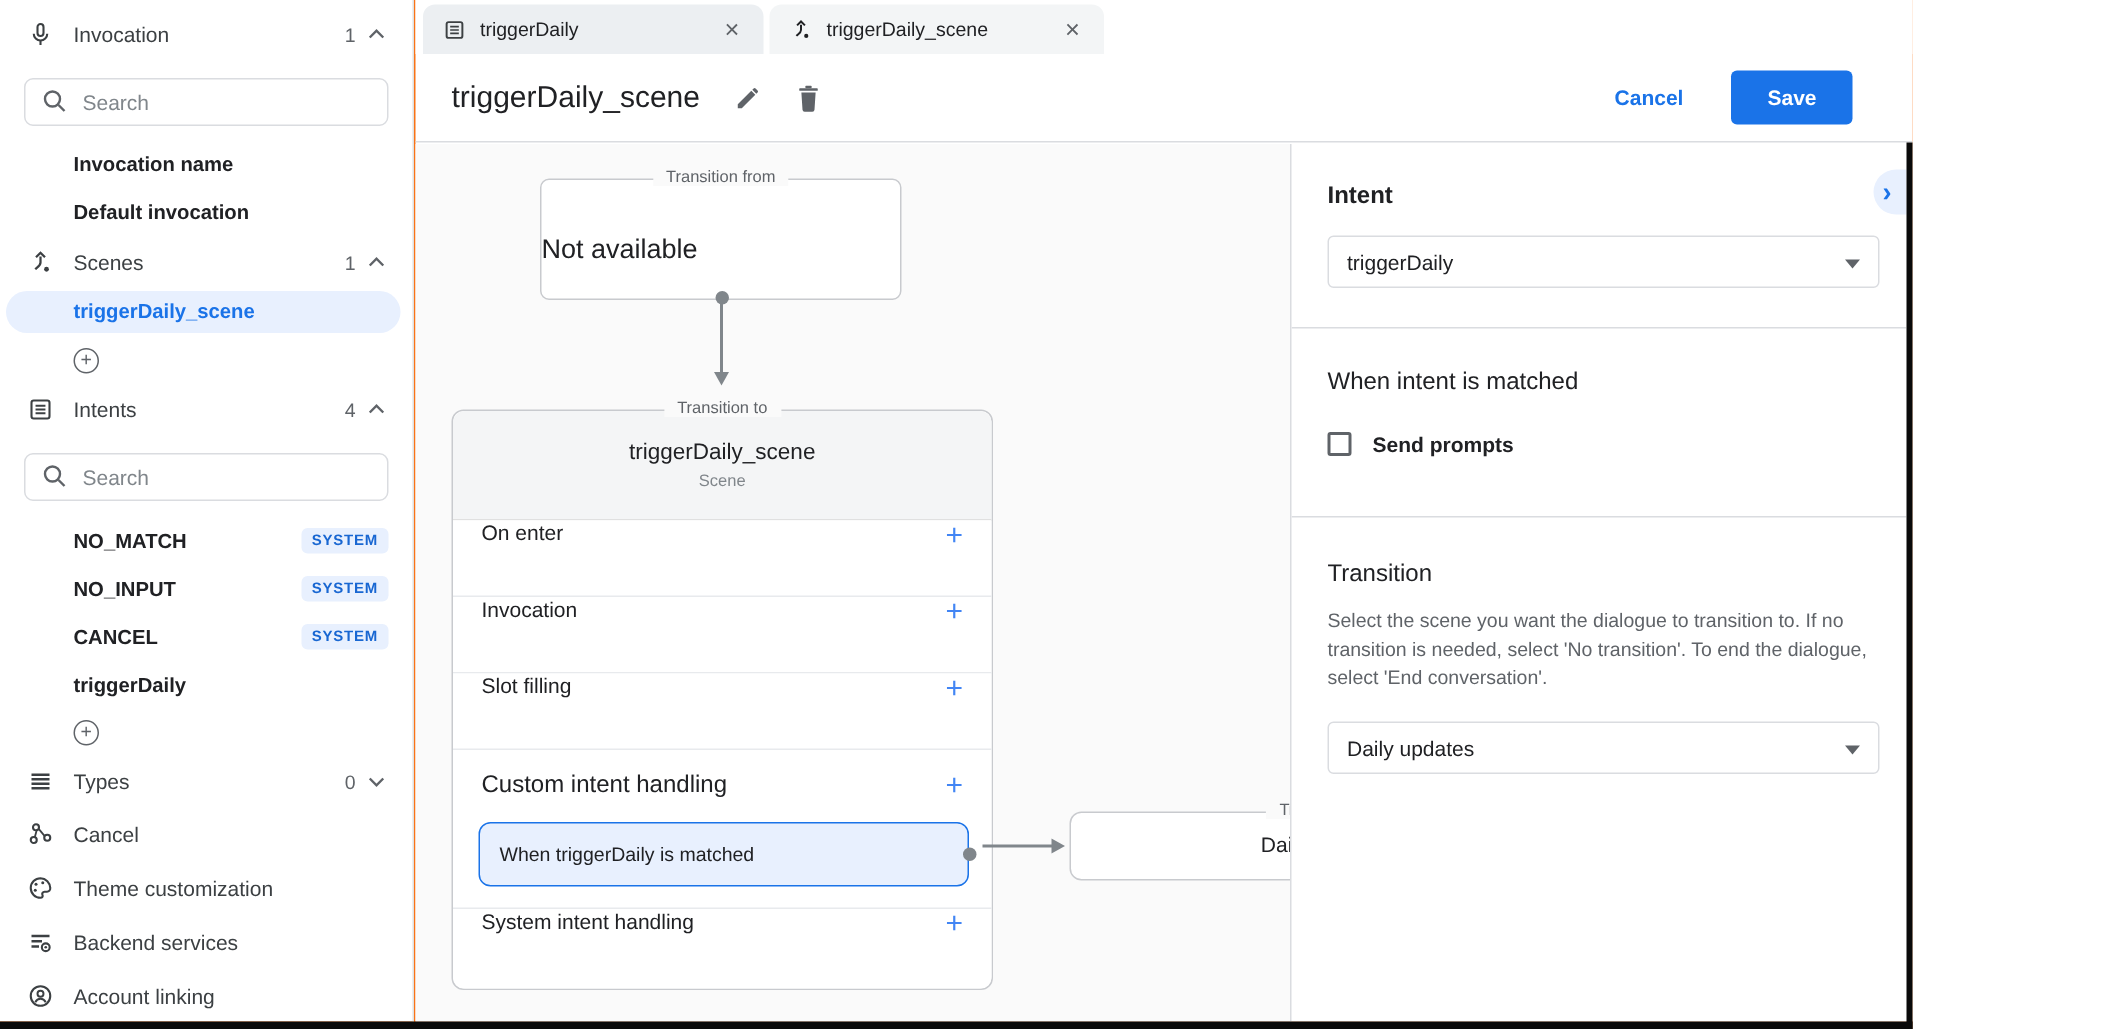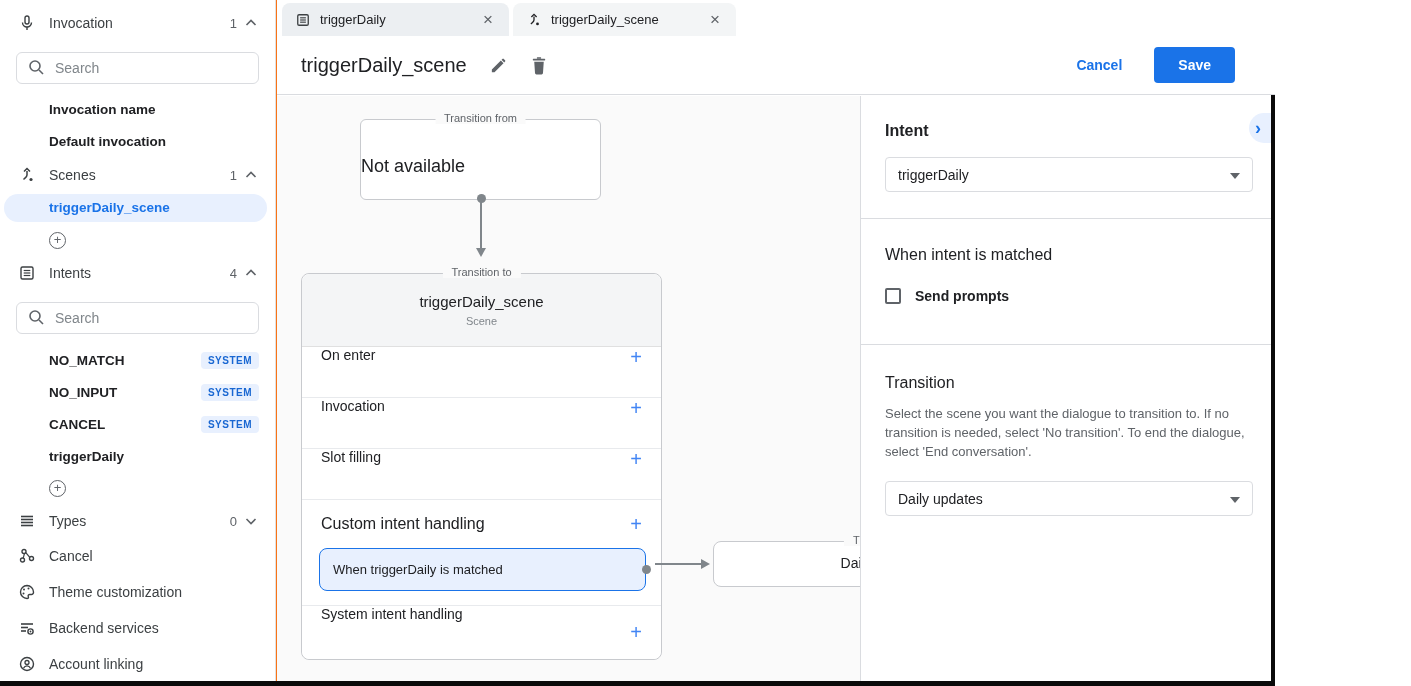--- a/index.html
+++ b/index.html
@@ -60,21 +60,21 @@
   .scenehead { height:73px; background:#f4f5f6; border-bottom:1px solid #e0e0e0; border-radius:8px 8px 0 0; display:flex; flex-direction:column; align-items:center; justify-content:center; }
   .scenehead .stitle { font-size:15px; color:#202124; }
   .scenehead .ssub { font-size:11px; color:#80868b; margin-top:5px; }
   .srow { height:51px; display:flex; align-items:flex-start; padding:0 19px; border-bottom:1px solid #e8eaed; background:#fff; }
   .srow .rlabel { font-size:14px; color:#202124; }
   .plus { margin-left:auto; color:#4285f4; font-size:20px; font-weight:400; cursor:pointer; line-height:1; }
   .customgroup { border-bottom:1px solid #e8eaed; background:#fff; }
   .customgroup .labelrow { height:48px; display:flex; align-items:center; padding:0 19px; }
   .handler { position:relative; margin:0 15px 14px 17px; height:43px; background:#e8f0fe; border:1.5px solid #1a73e8; border-radius:8px; display:flex; align-items:center; padding-left:13px; font-size:13px; color:#202124; cursor:pointer; }
   .handler .hdot { right:-5.5px; top:50%; margin-top:-4.5px; }
-  .lastrow { border-bottom:none; height:53px; border-radius:0 0 8px 8px;flex-direction:column; }
+  .lastrow { border-bottom:none; height:53px; border-radius:0 0 8px 8px; }
   .hline { position:absolute; left:378px; top:467px; width:47px; height:2px; background:#80868b; }
   .arrow-right { position:absolute; left:424px; top:463px; width:0; height:0; border-top:5px solid transparent; border-bottom:5px solid transparent; border-left:9px solid #80868b; }
   .targetbox { position:absolute; left:436px; top:445px; width:340px; height:46px; background:#fff; border:1px solid #c8cace; border-radius:8px; }
   .targetbox .fcontent { position:absolute; left:0; right:0; top:13px; text-align:center; font-size:14px; color:#202124; }
 
   
   .panel { position:absolute; left:583px; right:4px; top:0; bottom:0; background:#fff; border-left:1px solid #dadce0; padding:0 18px 0 24px; overflow:hidden; }
   .collapse-btn { position:absolute; right:0; top:17px; width:22px; height:30px; background:#e8f0fe; border-radius:15px 0 0 15px; display:flex; align-items:center; justify-content:flex-start; padding-left:6px; cursor:pointer; color:#1a73e8; font-size:18px; font-weight:700; }
   .phead { font-size:16px; color:#202124; }
   .sec1 .phead { margin-top:26px;font-weight:bold; }

